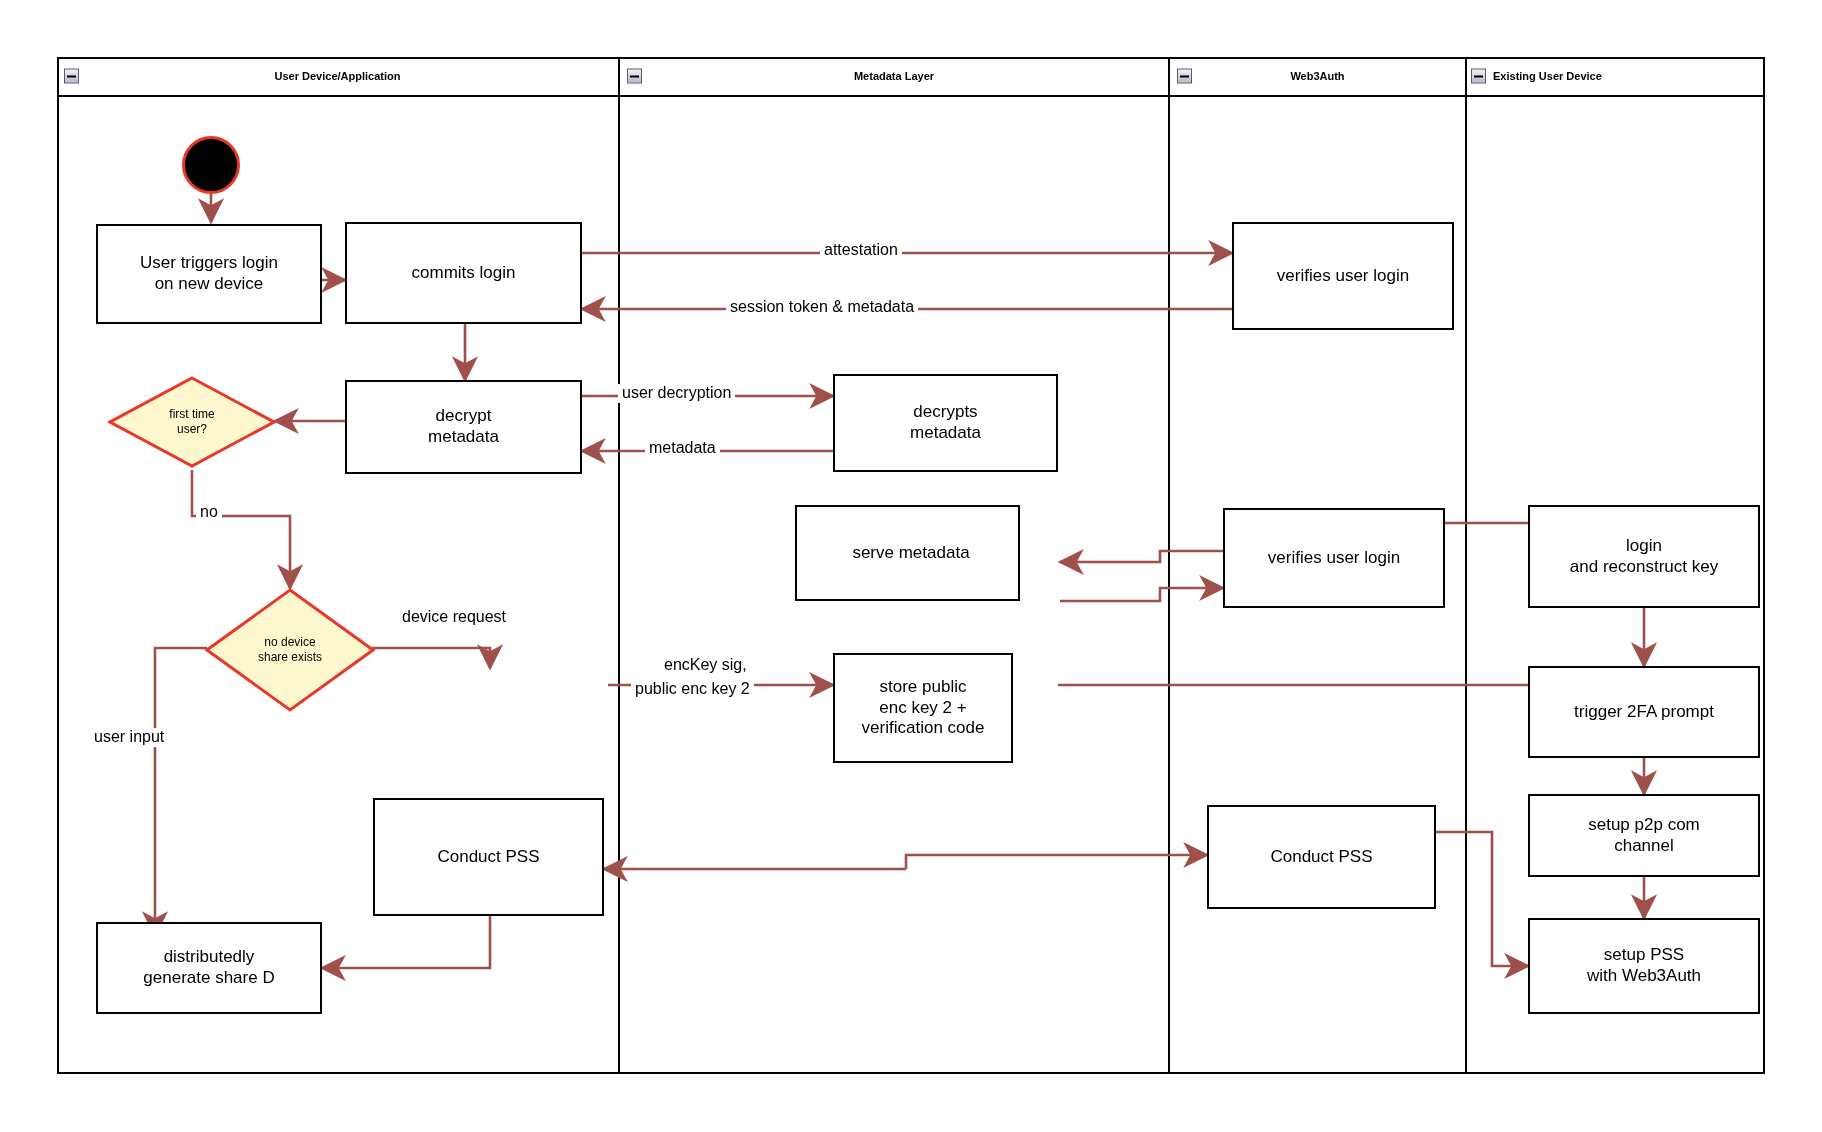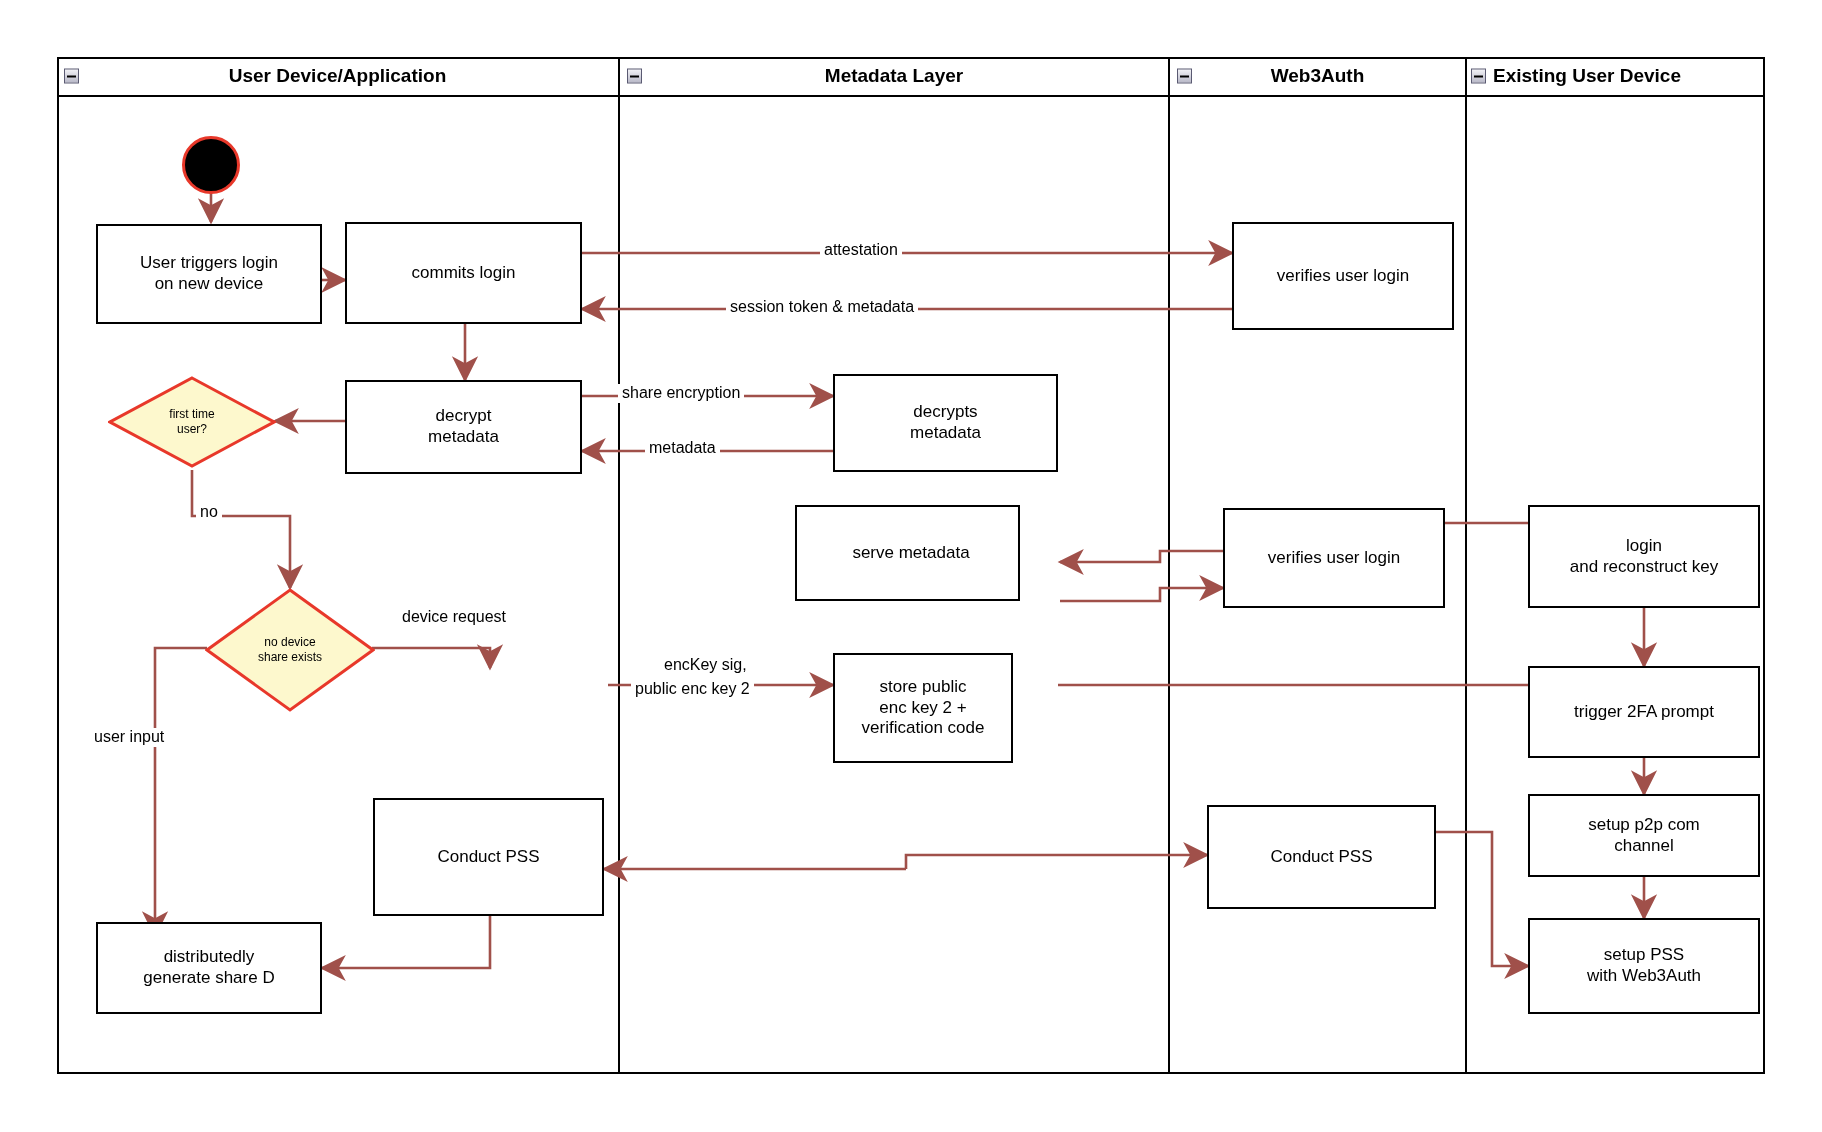--- a/index.html
+++ b/index.html
@@ -5,21 +5,21 @@
   html,body{margin:0;padding:0;background:#ffffff;}
   body{font-family:"Liberation Sans",sans-serif;}
   #canvas{position:relative;width:1822px;height:1132px;background:#ffffff;overflow:hidden;}
 
   
   .lane-frame{position:absolute;left:57px;top:57px;width:1708px;height:1017px;
               border:2px solid #000;box-sizing:border-box;}
   .lane-header{position:absolute;top:57px;height:40px;border-right:2px solid #000;
                border-bottom:2px solid #000;box-sizing:border-box;
                display:flex;align-items:center;justify-content:center;
-               font-weight:bold;font-size:19px;color:#000;}
+               font-weight:bold;font-size:11px;color:#000;}
   .lane-header.last{border-right:none;}
   .lane-body{position:absolute;top:97px;height:977px;border-right:2px solid #000;
              box-sizing:border-box;pointer-events:none;}
   .lane-body.last{border-right:none;}
 
   .collapse-icon{position:absolute;left:7px;top:50%;transform:translateY(-50%);
                  width:15px;height:15px;background:linear-gradient(#f2f2f6,#b9b9c8);
                  border:1px solid #5a5a72;box-sizing:border-box;
                  display:flex;align-items:center;justify-content:center;}
   .collapse-icon i{display:block;width:9px;height:2px;background:#000;}
@@ -133,21 +133,21 @@
       <path d="M906,869 L906,855 L1207,855"></path>
 
       <path d="M906,869 L604,869"></path>
 
       <path d="M490,916 L490,968 L322,968"></path>
     </g>
   </svg>
 
   <div class="edge-label" style="left:820px;top:241px;">attestation</div>
   <div class="edge-label" style="left:726px;top:298px;">session token &amp; metadata</div>
-  <div class="edge-label" style="left:618px;top:384px;">share encryption</div>
+  <div class="edge-label" style="left:618px;top:384px;">user decryption</div>
   <div class="edge-label" style="left:645px;top:439px;">metadata</div>
   <div class="edge-label" style="left:196px;top:503px;">no</div>
   <div class="edge-label" style="left:398px;top:608px;">device request</div>
   <div class="edge-label" style="left:90px;top:728px;">user input</div>
   <div class="edge-label" style="left:660px;top:656px;">encKey sig,</div>
   <div class="edge-label" style="left:631px;top:680px;">public enc key 2</div>
 
   <div class="start-node" style="left:182px;top:136px;width:58px;height:58px;"></div>
 
   <div class="node" style="left:96px;top:224px;width:226px;height:100px;">User triggers login<br>on new device</div>

